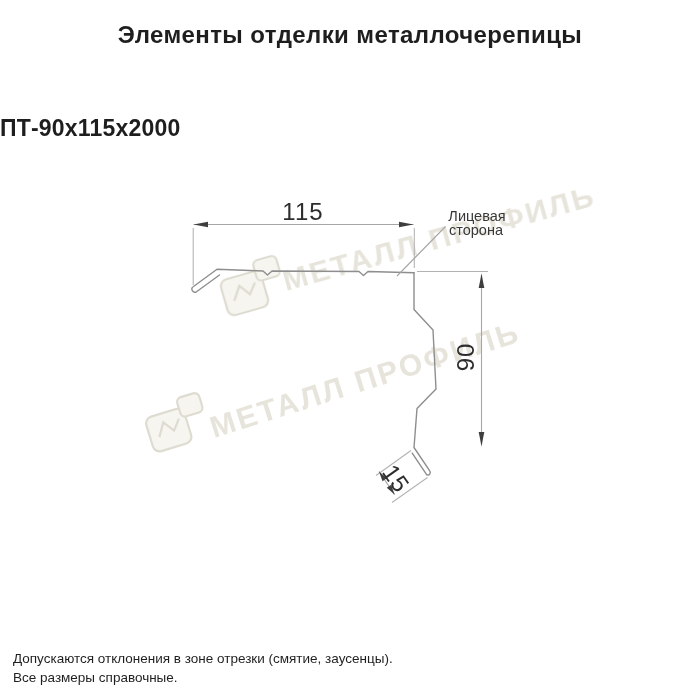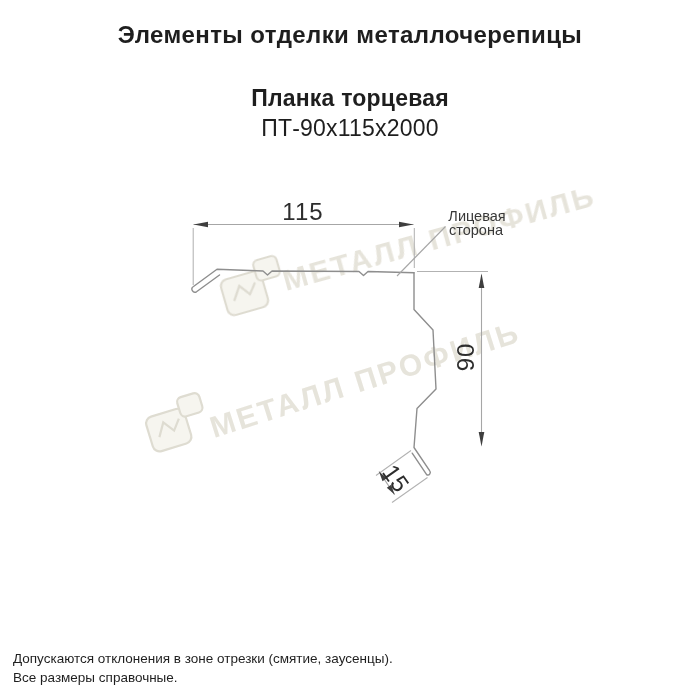--- a/index.html
+++ b/index.html
@@ -2,41 +2,40 @@
 <html><head>
 <meta charset="utf-8">
 <style>
   html,body{margin:0;padding:0;background:#ffffff;}
   .page{position:relative;width:692px;height:700px;background:#ffffff;overflow:hidden;
         font-family:"Liberation Sans", sans-serif;}
   .title{position:absolute;top:21px;left:0;width:700px;text-align:center;
          font-size:24px;font-weight:bold;color:#1e1e1e;letter-spacing:0.4px;}
   .subtitle{position:absolute;top:85px;left:0;width:700px;text-align:center;
          font-size:23px;font-weight:bold;color:#1e1e1e;letter-spacing:0.2px;}
-  .model{position:absolute;top:115px;left:0;width:700px;text-align:center;
-         font-size:23px;font-weight:normal;color:#1e1e1e;letter-spacing:0.2px;}
+  .model{position:absolute;top:115px;left:0;width:700px;
+         font-size:23px;font-weight:bold;color:#1e1e1e;letter-spacing:0.2px;}
   .drawing{position:absolute;top:0;left:0;}
   .footer{position:absolute;left:13px;top:650px;font-size:13.5px;color:#1f1f1f;line-height:18.5px;}
   svg text{font-family:"Liberation Sans", sans-serif;}
   .dimtext{font-size:24px;fill:#2d2d2d;}
   .labeltext{font-size:14.5px;fill:#383838;}
   .wmtext{font-size:30px;font-weight:bold;fill:#e4e1d7;letter-spacing:2.5px;}
   .profile{stroke:#8e8e8e;stroke-width:1.4;fill:none;stroke-linejoin:round;stroke-linecap:round;}
   .dimline{stroke:#a6a6a6;stroke-width:1.1;fill:none;}
   .extline{stroke:#b2b2b2;stroke-width:1.05;fill:none;}
   .arrow{fill:#3e3e3e;stroke:none;}
   .wmshape{stroke:#dbd8cc;stroke-width:2.2;fill:#f5f4ee;stroke-linejoin:round;}
 </style>
 </head>
 <body>
 
 <div class="page">
 
   <div class="title">Элементы отделки металлочерепицы</div>
-  <div class="subtitle">Планка торцевая</div>
   <div class="model">ПТ-90х115х2000</div>
 
   <svg class="drawing" width="700" height="700" viewBox="0 0 700 700">
 
     <g opacity="0.9">
       <g transform="translate(247,291) rotate(-16)">
         <rect x="-24" y="-17" width="42" height="37" rx="7" class="wmshape"></rect>
         <rect x="13" y="-27" width="24" height="21" rx="5" class="wmshape"></rect>
         <path d="M -15,6 L -6,-7 L 2,4 L 10,-6" fill="none" stroke="#dbd8cc" stroke-width="2.2"></path>
       </g>

